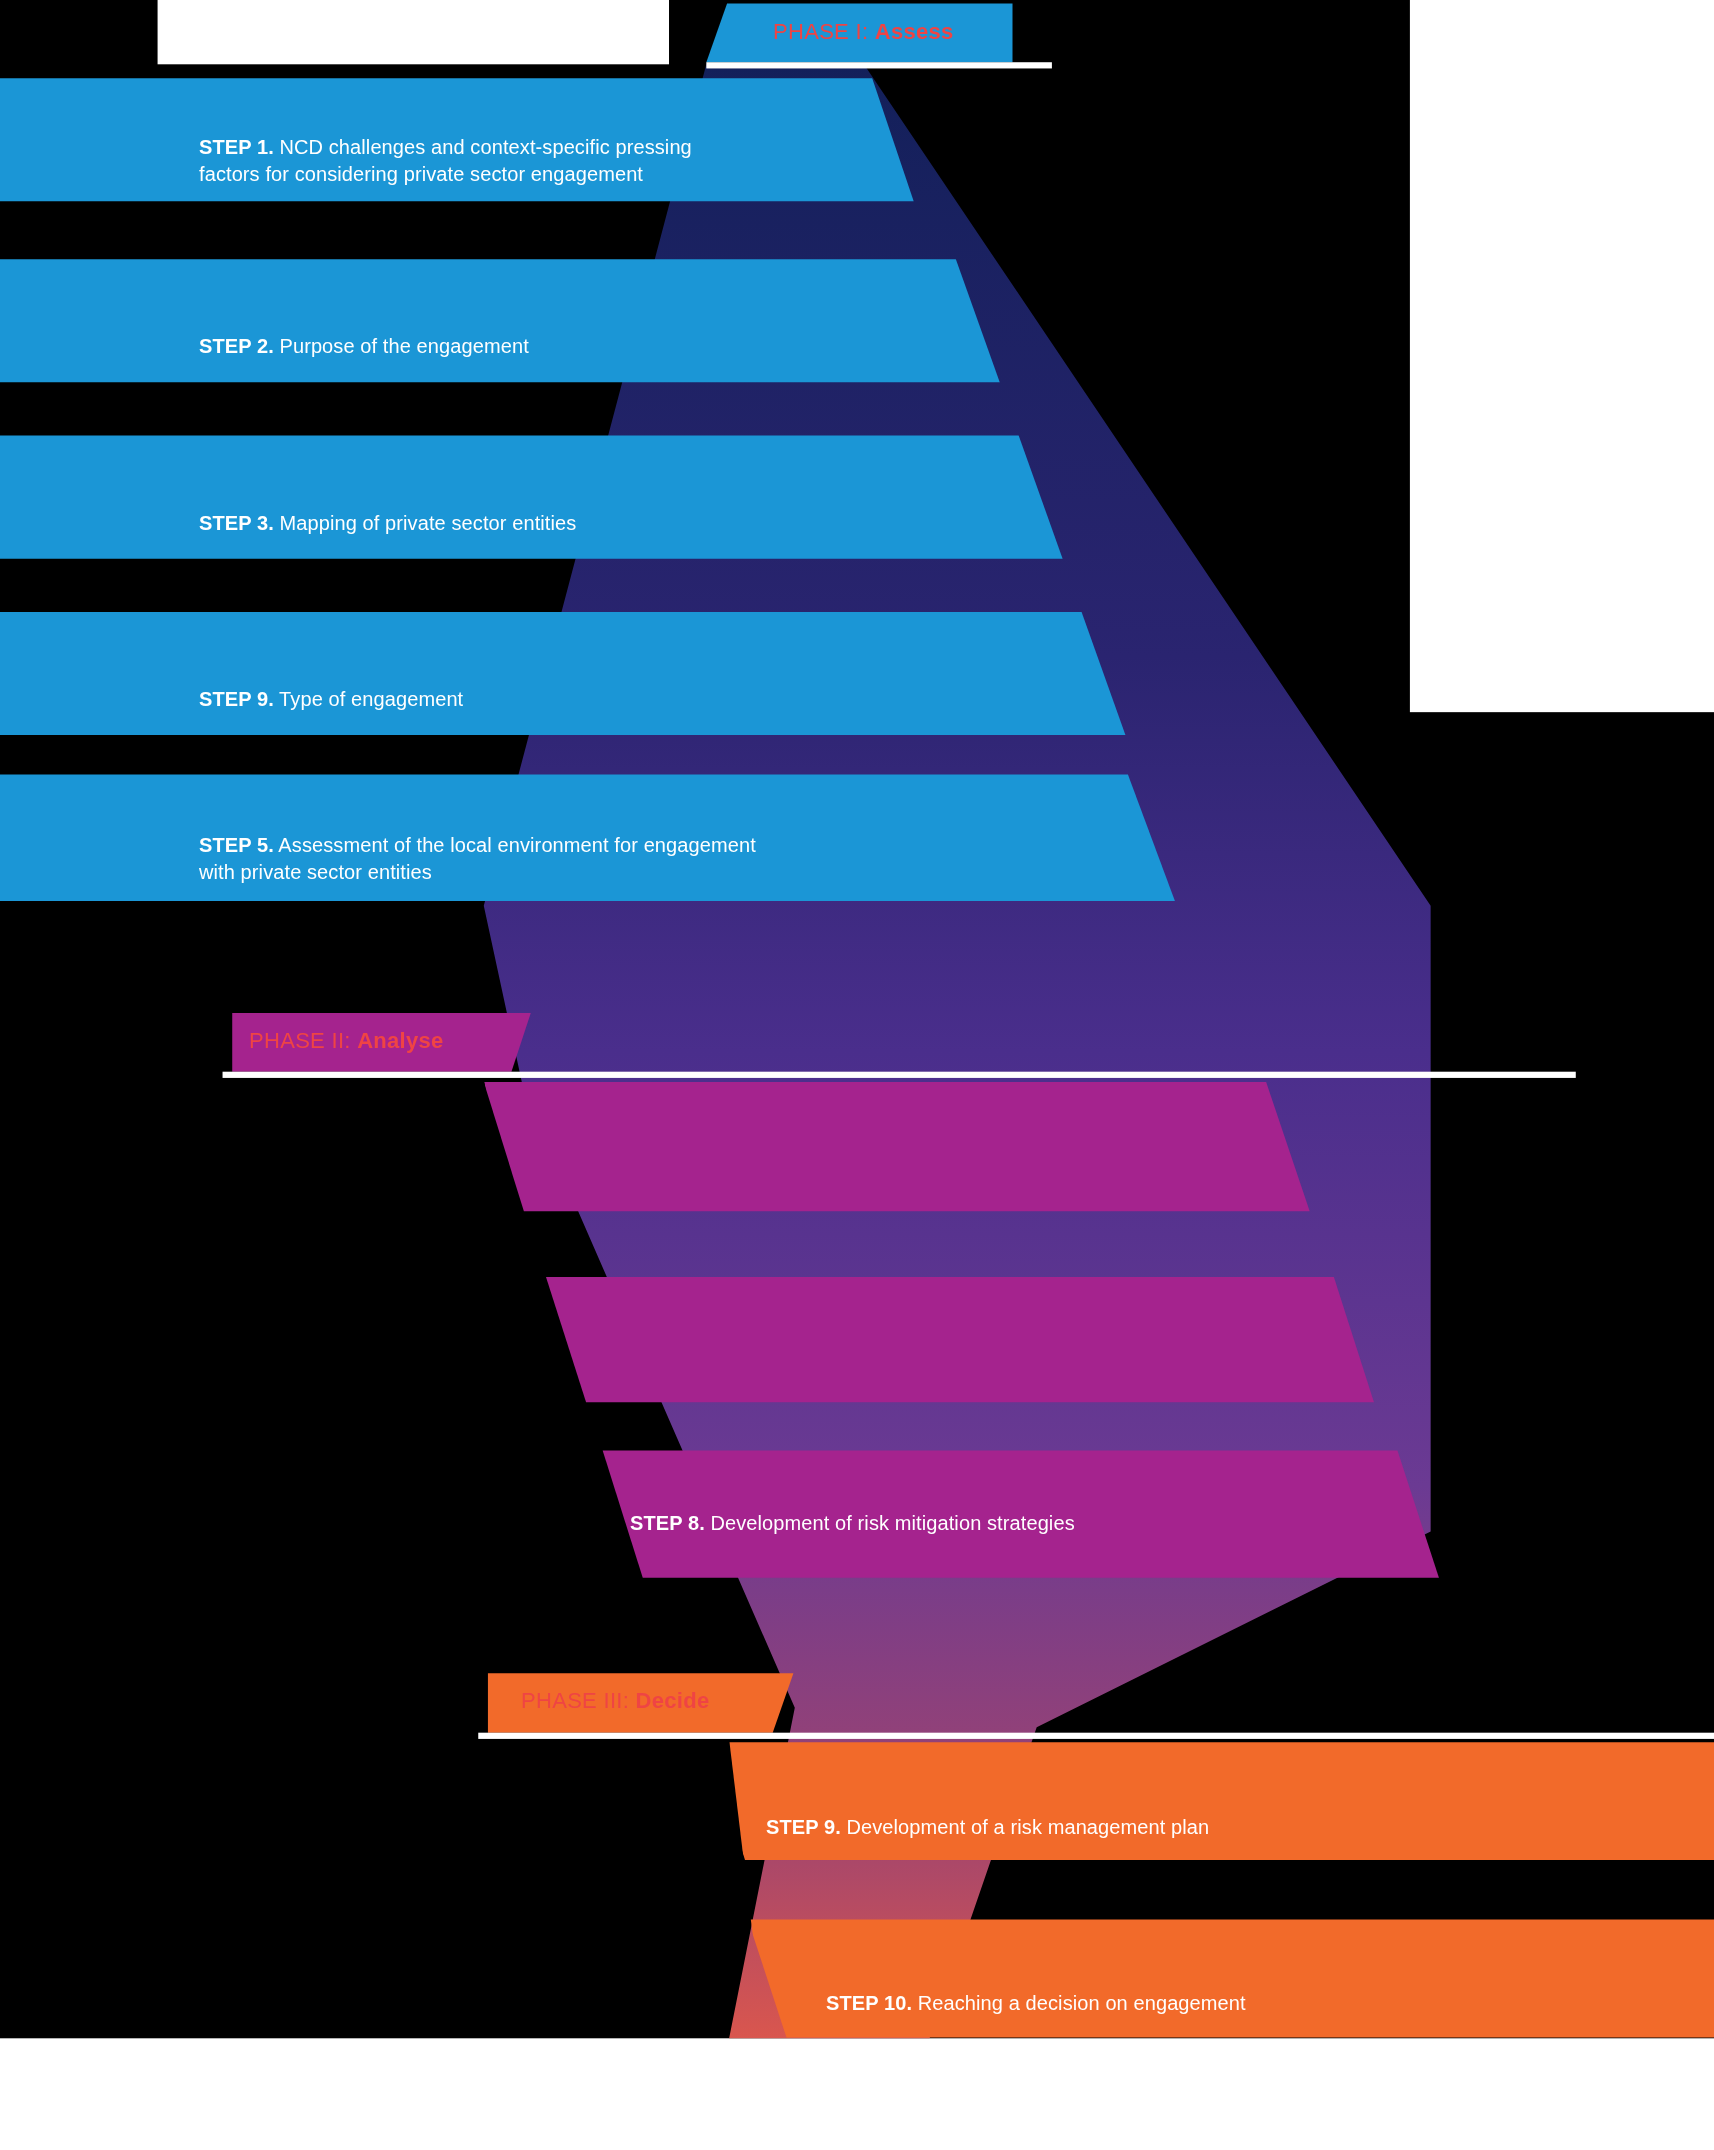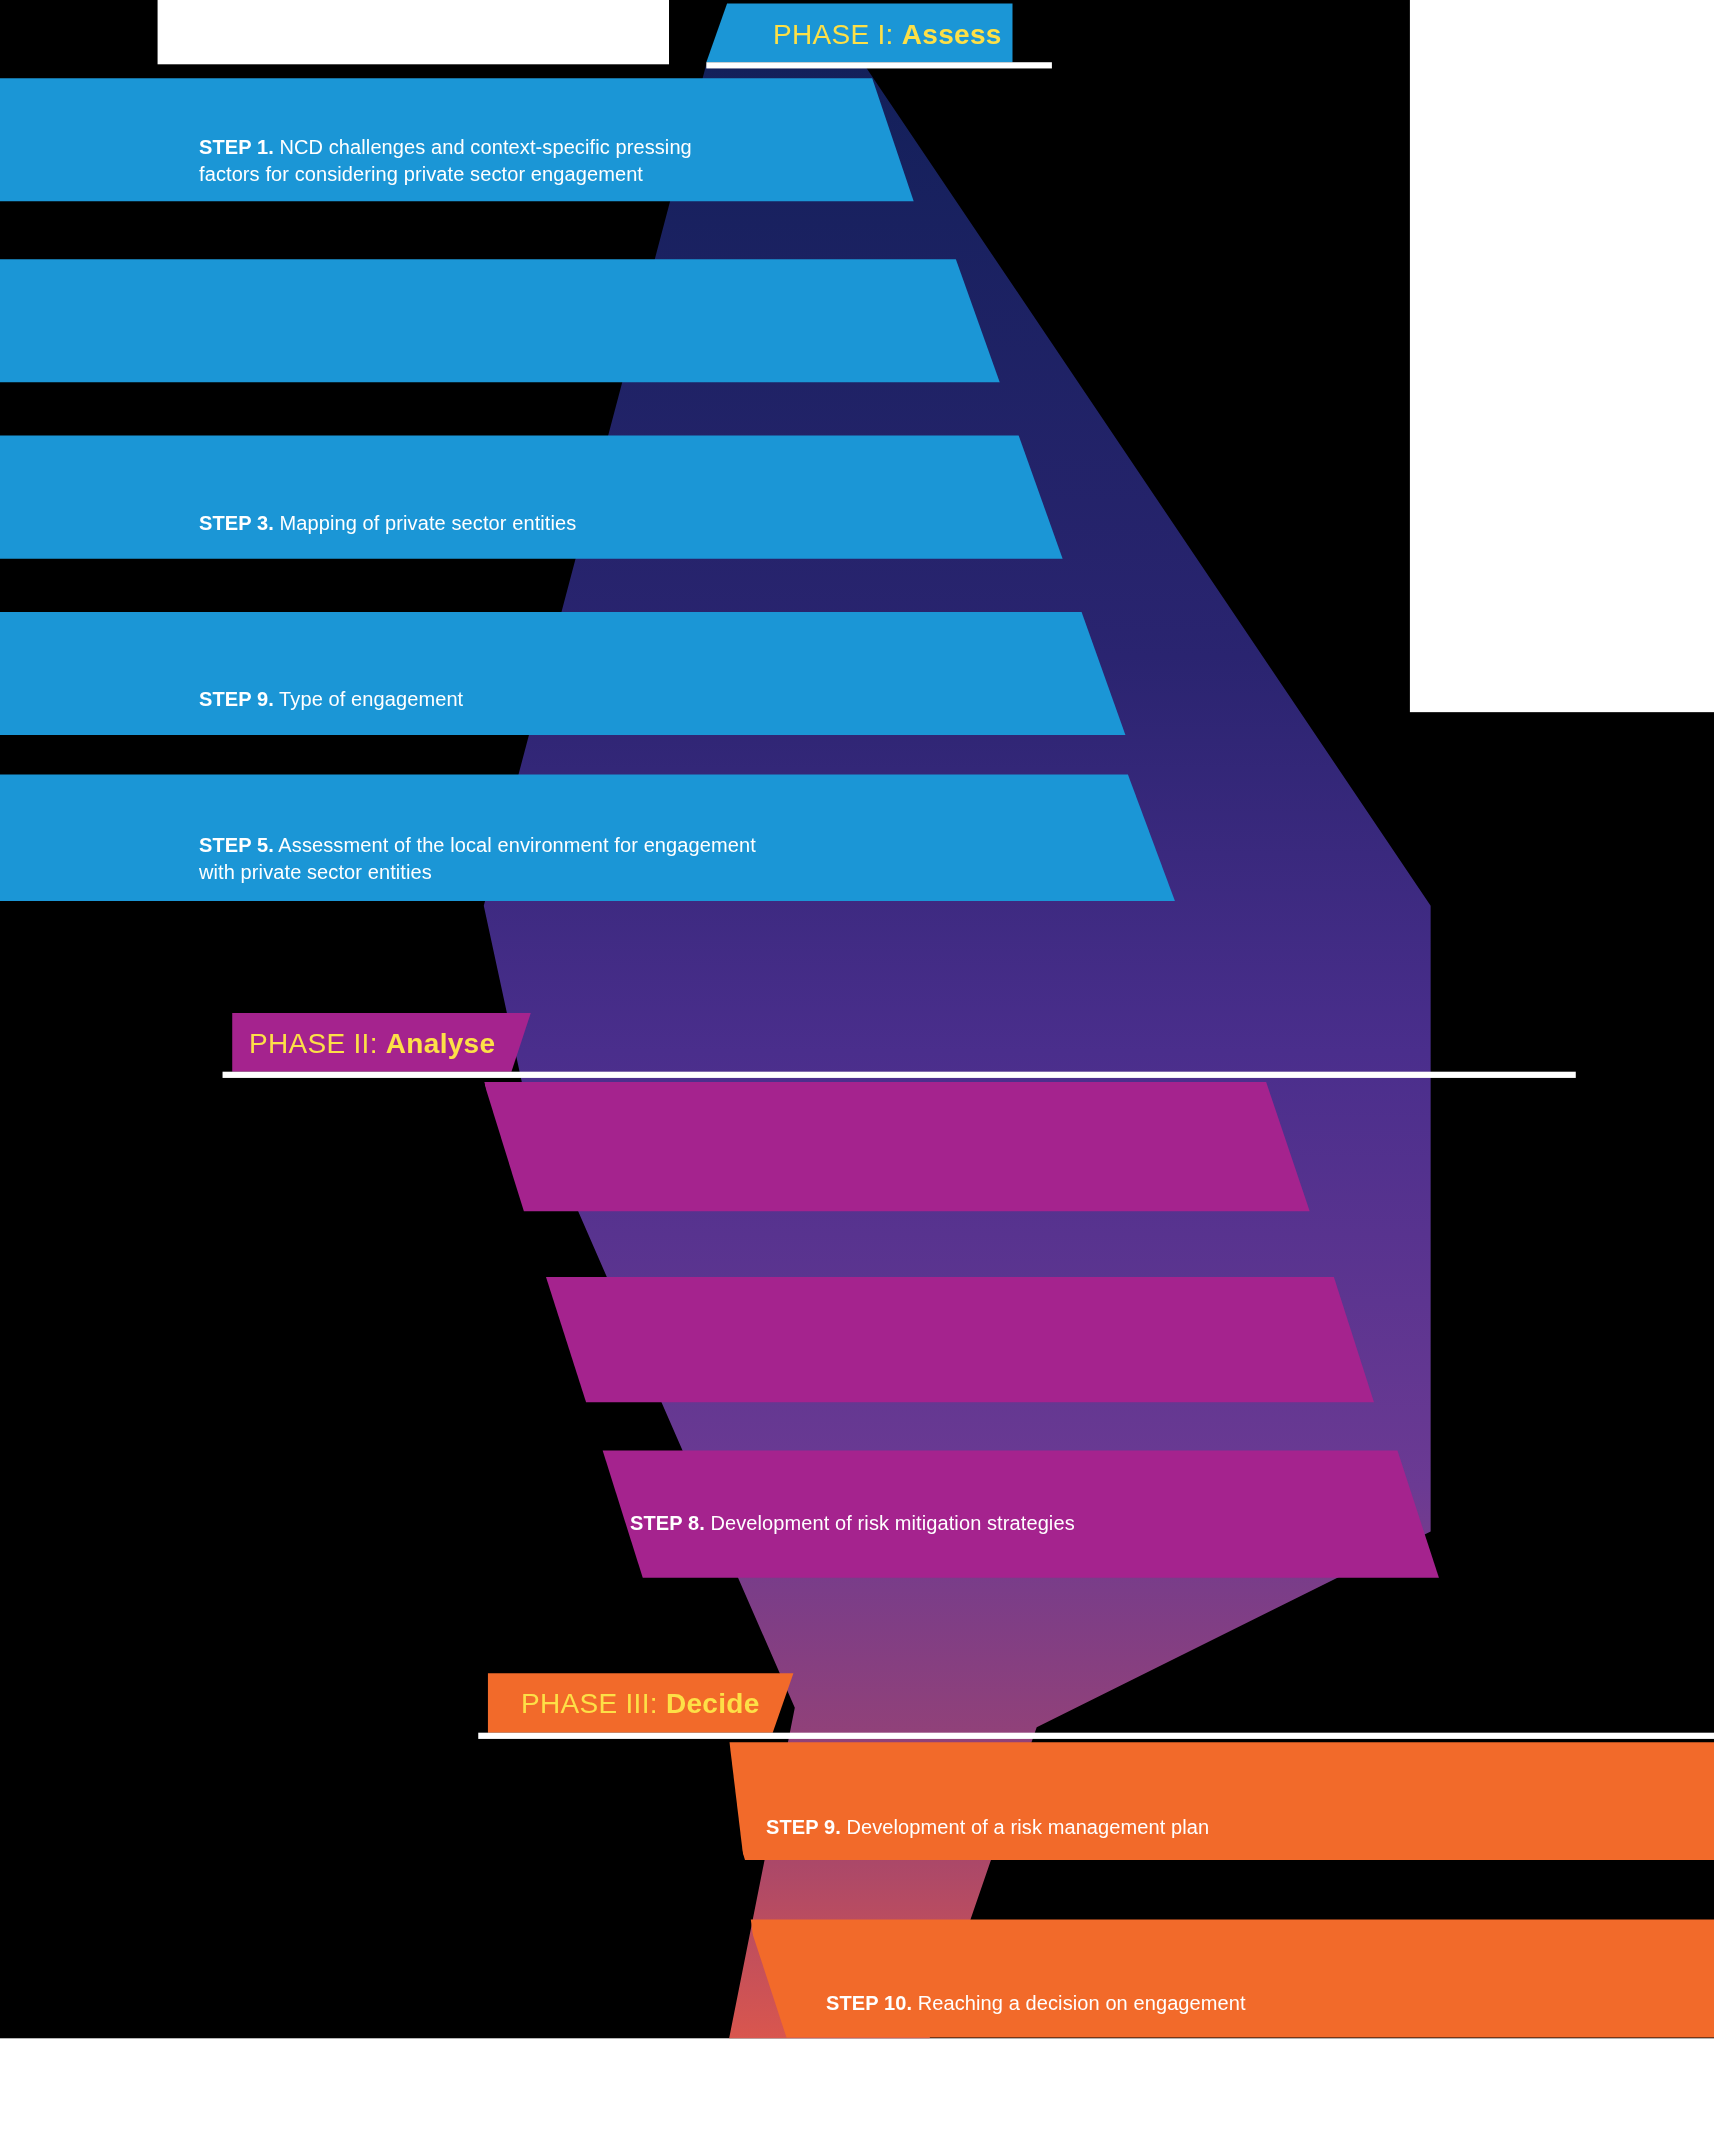--- a/index.html
+++ b/index.html
@@ -35,23 +35,23 @@
     line-height: 1.35;
     letter-spacing: 0.1px;
     white-space: pre-line;
     pointer-events: auto;
   }
   .step-label b {
     font-weight: bold;
   }
   .phase-label {
     position: absolute;
-    color: #fde047;
+    color: #ef4444;
     font-family: "Liberation Sans", sans-serif;
-    font-size: 28px;
+    font-size: 22px;
     letter-spacing: 0.3px;
     white-space: nowrap;
   }
   .phase-label .strong {
     font-weight: bold;
   }
 </style>
 </head>
 <body>
 
@@ -157,20 +157,23 @@
   <div class="phase-label" style="left:521px; top:1688px;">
     <span>PHASE III:</span>
     <span class="strong">Decide</span>
   </div>
 
   <div class="step-label" style="left:199px; top:107px; width:691px;">
     <b>STEP 1.</b><span> NCD challenges and context-specific pressing
 factors for considering private sector engagement</span>
   </div>
 
+  <div class="step-label" style="left:199px; top:306px; width:691px;">
+    <b>STEP 2.</b><span> Purpose of the engagement</span>
+  </div>
 
   <div class="step-label" style="left:199px; top:483px; width:760px;">
     <b>STEP 3.</b><span> Mapping of private sector entities</span>
   </div>
 
   <div class="step-label" style="left:199px; top:659px; width:760px;">
     <b>STEP 9.</b><span> Type of engagement</span>
   </div>
 
   <div class="step-label" style="left:199px; top:805px; width:830px;">

